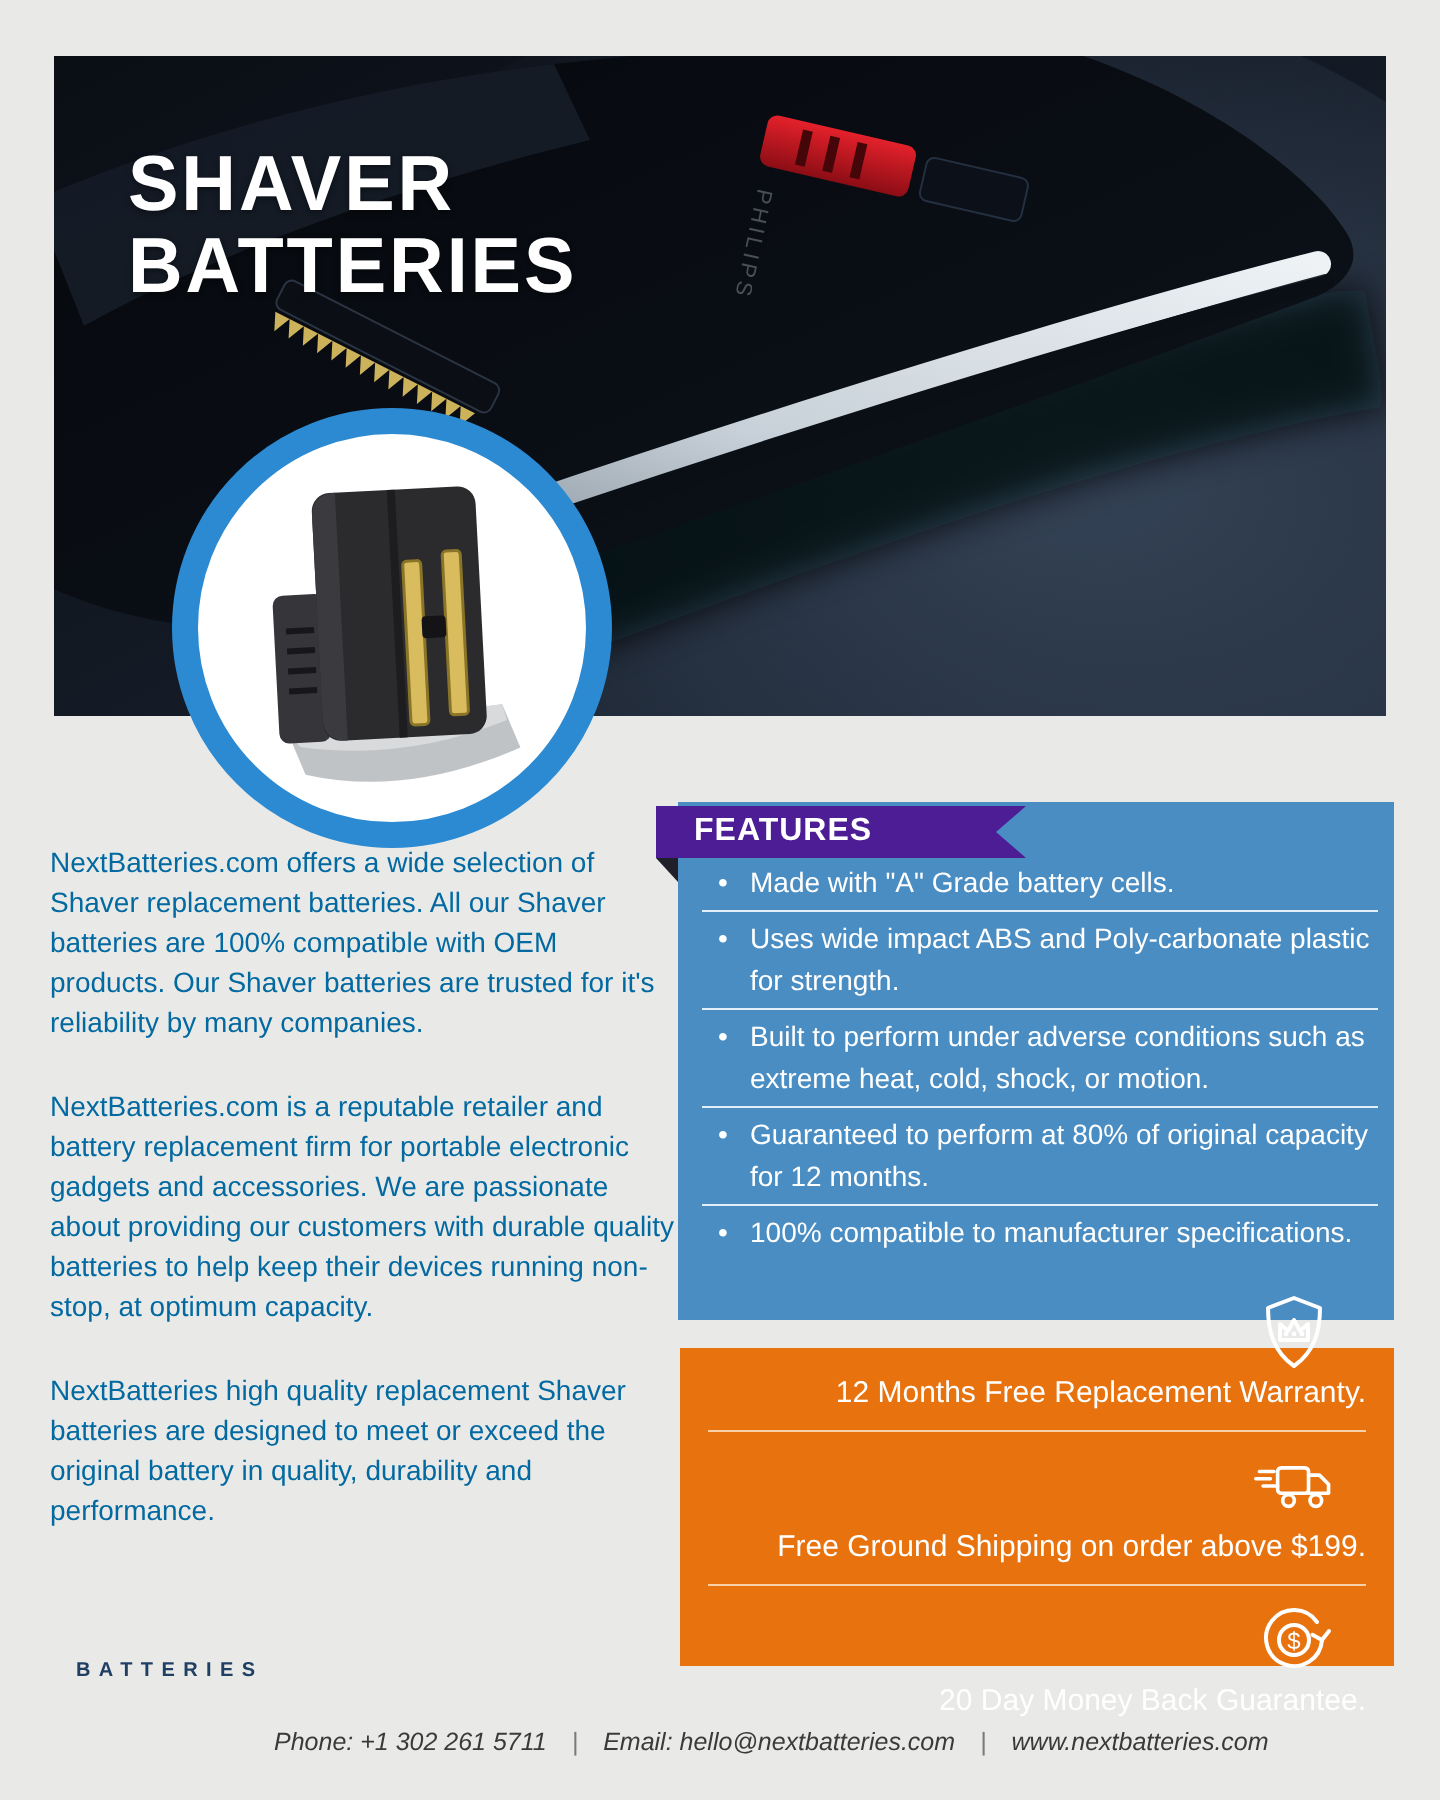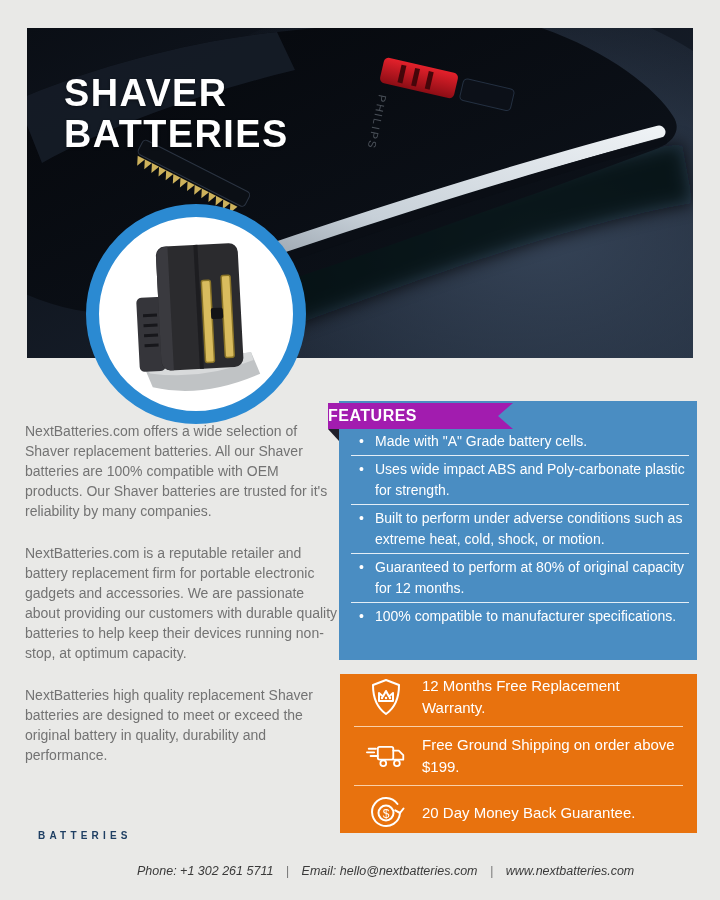--- a/index.html
+++ b/index.html
@@ -13,42 +13,42 @@
     font-size:39px;line-height:41px;letter-spacing:1.5px;transform:scaleX(.97);transform-origin:left top;
     text-shadow:0 1px 3px rgba(0,0,0,.45);}
   .hero-title span{display:block;}
 
   
   .battery-circle{position:absolute;left:86px;top:204px;width:194px;height:194px;background:#fff;
     border:13px solid #2b8ad2;border-radius:50%;overflow:hidden;z-index:5;}
   .battery-circle svg{display:block;}
 
   
-  .about{position:absolute;left:25px;top:421px;width:313px;color:#737373;}
+  .about{position:absolute;left:25px;top:421px;width:313px;color:#0369a1;}
   .about p{margin:0 0 22px 0;font-size:14px;line-height:20px;}
 
   
   .features{position:absolute;left:339px;top:401px;width:358px;height:259px;background:#4a8dc2;}
-  .features-ribbon{position:absolute;left:-11px;top:2px;width:185px;height:26px;background:#a21caf;
+  .features-ribbon{position:absolute;left:-11px;top:2px;width:185px;height:26px;background:#4c1d95;
     clip-path:polygon(0 0,100% 0,calc(100% - 15px) 50%,100% 100%,0 100%);
-    color:#fff;font-size:16px;font-weight:bold;letter-spacing:.5px;line-height:26px;box-sizing:border-box;}
+    color:#fff;font-size:16px;font-weight:bold;letter-spacing:.5px;line-height:26px;padding-left:19px;box-sizing:border-box;}
   .ribbon-fold{position:absolute;left:-11px;top:28px;width:11px;height:12px;background:#20202a;
     clip-path:polygon(0 0,100% 0,100% 100%);}
   .feature-list{list-style:none;margin:0;padding:27px 0 0 0;}
   .feature-item{display:flex;align-items:flex-start;box-sizing:border-box;margin:0 8px 0 12px;
     padding:3px 2px 3px 8px;border-bottom:1px solid rgba(255,255,255,.85);
     color:#fff;font-size:14px;line-height:21px;}
   .feature-item:last-child{border-bottom:none;}
   .feature-item .dot{flex:none;width:16px;font-size:14px;}
 
   
   .guarantees{position:absolute;left:340px;top:674px;width:357px;height:159px;background:#e8720e;
     display:flex;flex-direction:column;justify-content:center;padding:2px 0;box-sizing:border-box;}
-  .guarantee-row{display:flex;align-items:center;margin:0 14px;padding:7px 0;
-    border-bottom:1px solid rgba(255,240,220,.75);color:#fff;font-size:15px;line-height:22px;}
+  .guarantee-row{display:flex;align-items:flex-end;margin:0 14px;padding:7px 0;
+    border-bottom:1px solid rgba(255,240,220,.75);color:#fff;font-size:15px;line-height:22px;flex-direction:column;}
   .guarantee-row:last-child{border-bottom:none;}
   .g-icon{flex:none;width:40px;height:40px;margin:0 16px 0 12px;}
   .g-text{flex:1;}
 
   
   .footer-logo{position:absolute;left:38px;top:828px;color:#2a7aab;}
   .footer-logo .logo-main{font-size:44px;line-height:40px;letter-spacing:-1px;}
   .footer-logo .logo-sub{display:block;margin-top:2px;font-size:10px;letter-spacing:4.2px;
     color:#1f3f63;font-weight:bold;}
   .footer-contact{position:absolute;left:137px;top:864px;font-size:12.5px;color:#3a3a3a;font-style:italic;}

